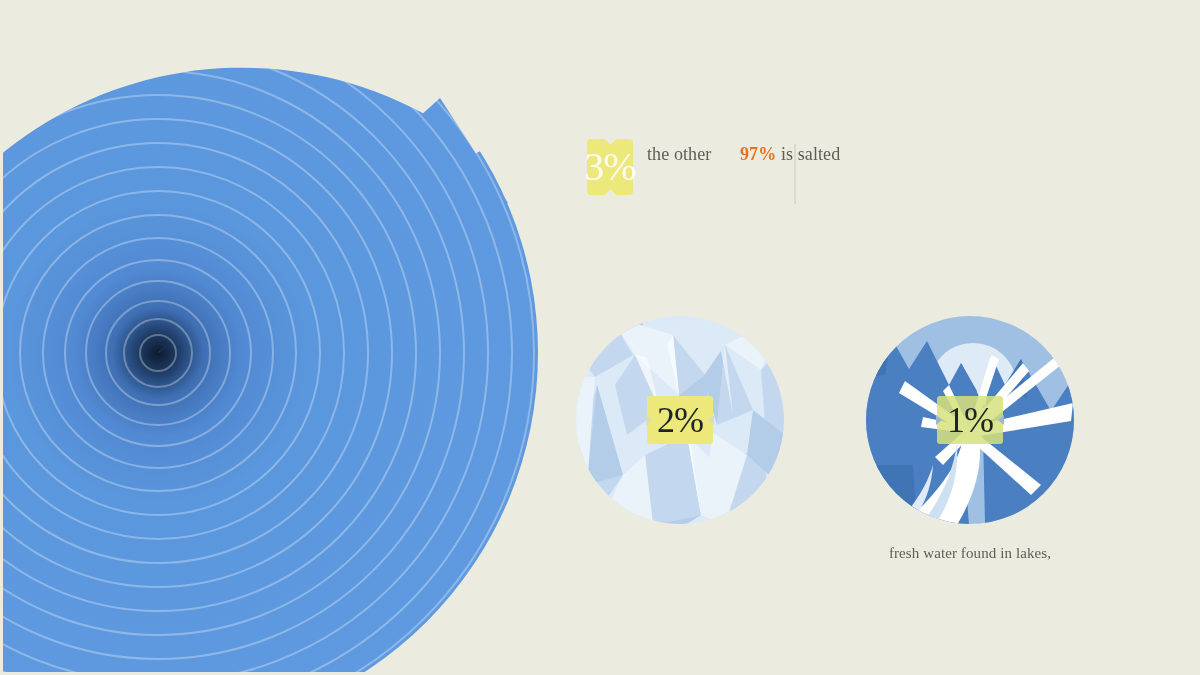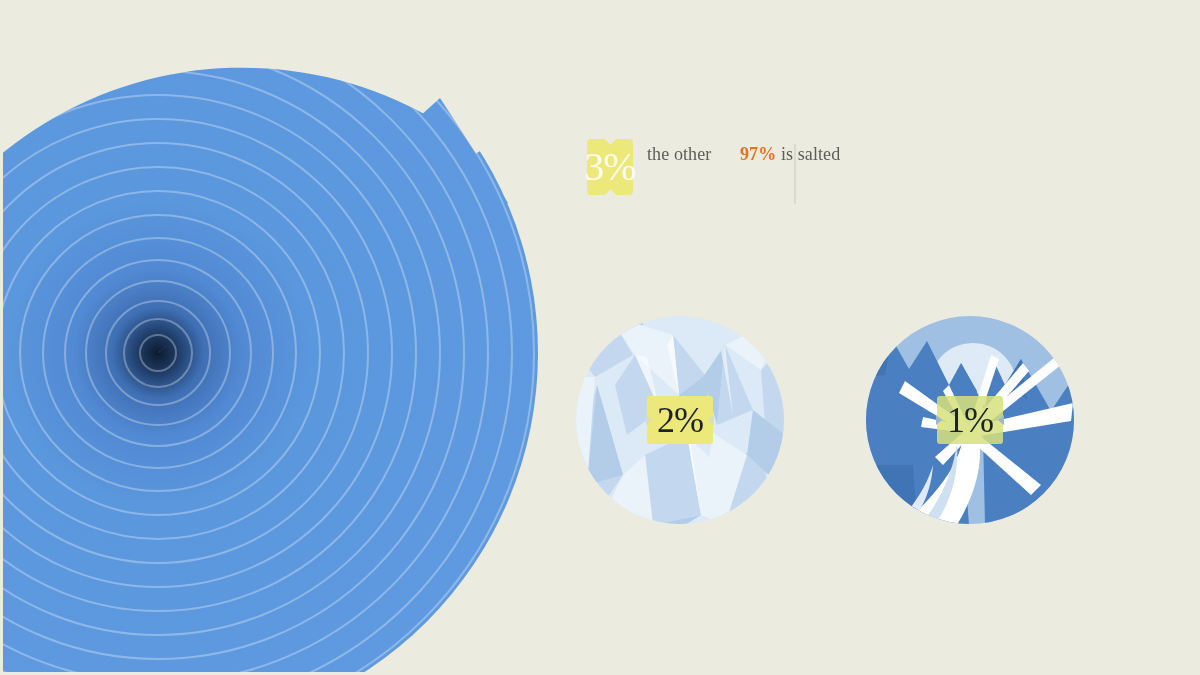--- a/index.html
+++ b/index.html
@@ -328,16 +328,17 @@
           <path d="M100,112 C96,150 74,176 38,210 L92,210 C112,176 120,144 112,112 Z" fill="#ffffff"></path>
           <path d="M56,210 C76,184 88,158 92,128 C94,160 86,186 70,210 Z" fill="#cfe0f1"></path>
           <path d="M30,210 C50,190 62,170 68,150 C66,178 56,196 44,210 Z" fill="#dfeaf6"></path>
         </g>
       </svg>
       <div class="badge-small river">
         <span class="pct">1%</span>
       </div>
     </div>
     <div class="caption">
+      <span class="line">fresh water found in lakes,</span>
     </div>
   </div>
 
 </div>
 
 </body></html>

